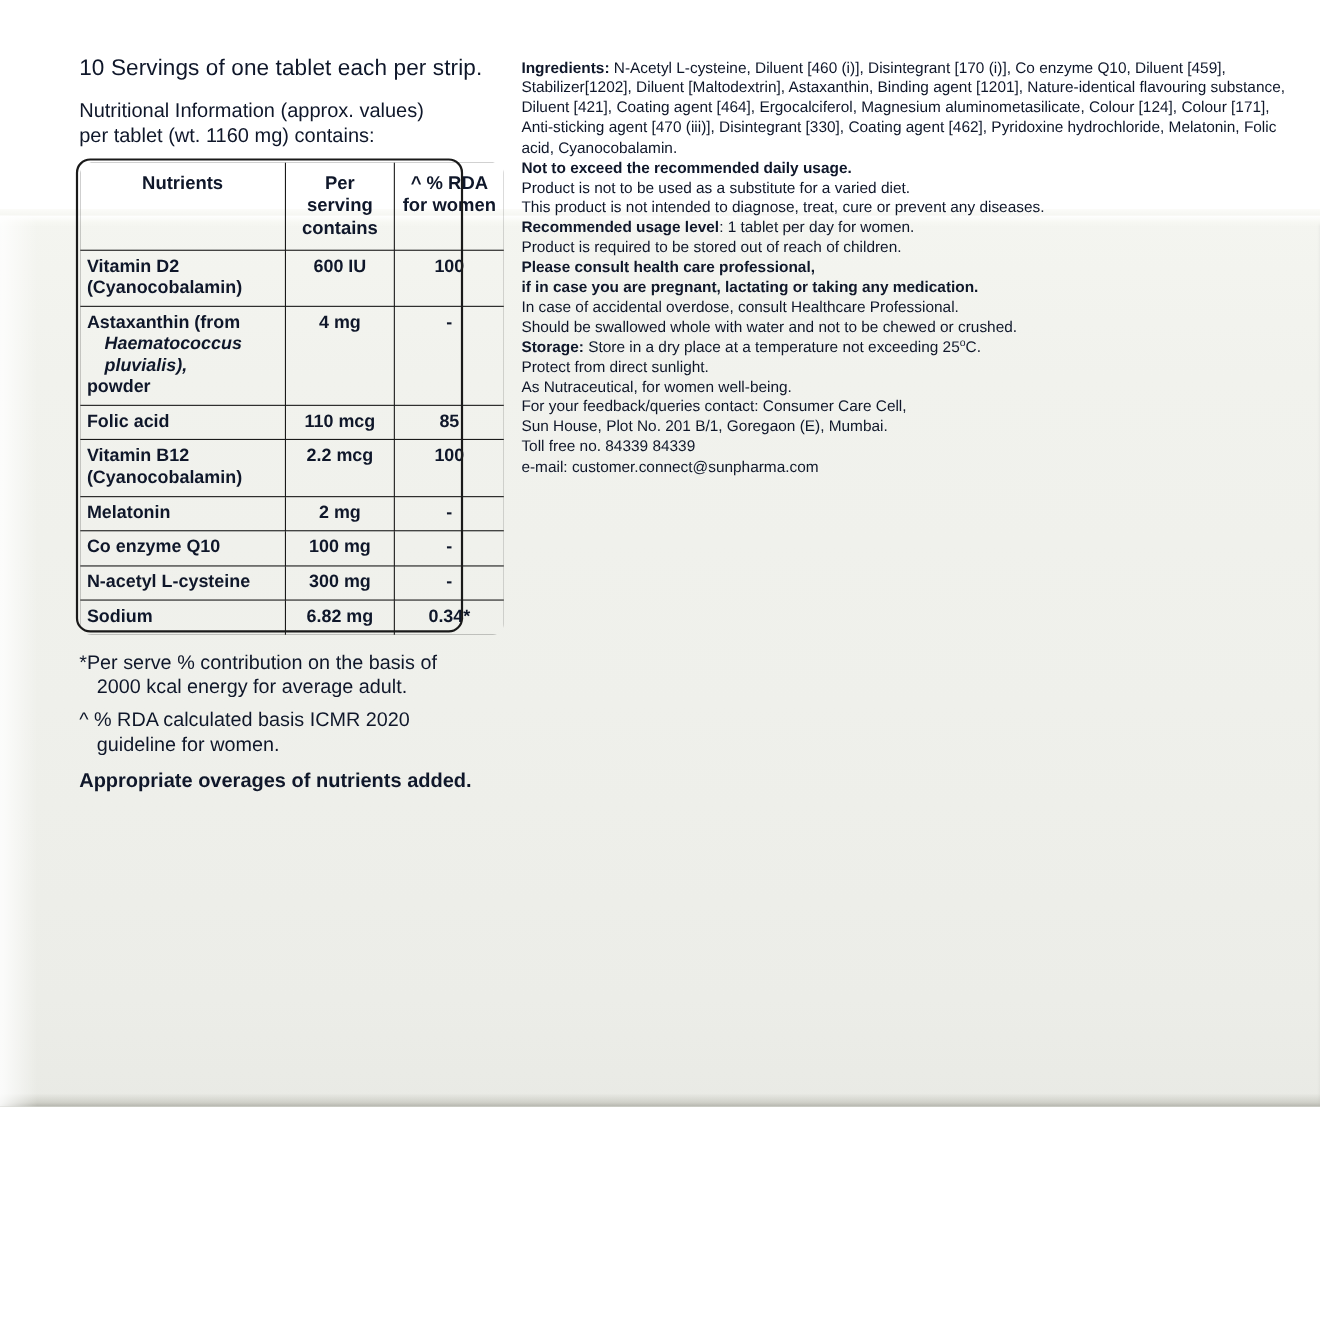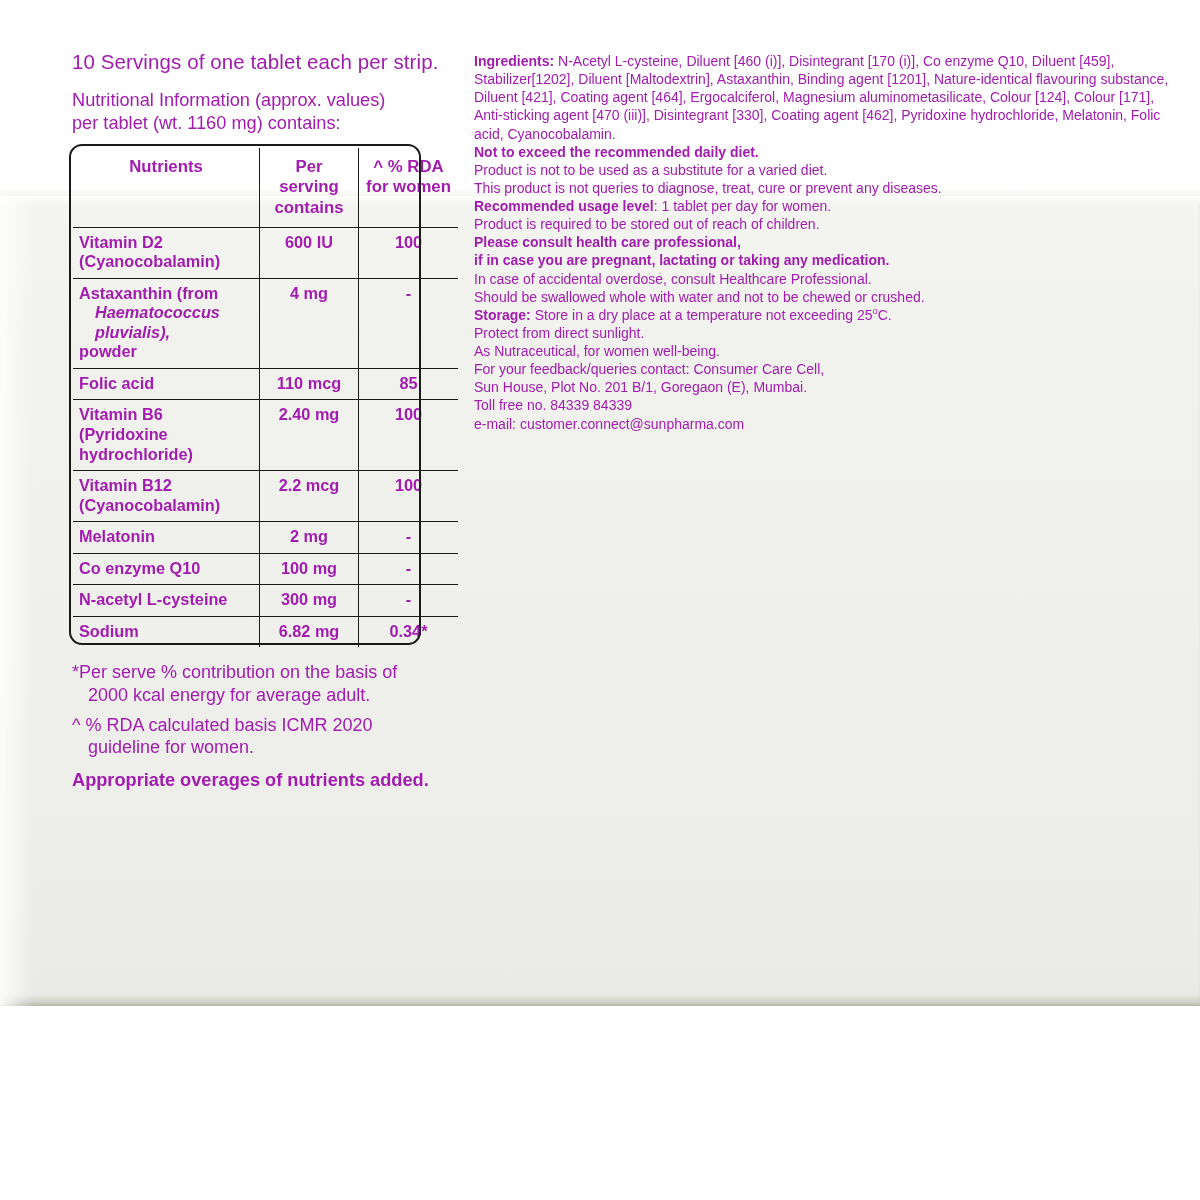--- a/index.html
+++ b/index.html
@@ -31,21 +31,21 @@
     position:absolute;left:0;top:190px;width:1200px;height:8px;
     background:linear-gradient(180deg,#fbfbf8 0%,#f2f3ee 100%);
     opacity:.9;
   }
   #leftfold{
     position:absolute;left:0;top:196px;width:34px;height:810px;
     background:linear-gradient(90deg,rgba(255,255,255,.85) 0%,rgba(255,255,255,0) 100%);
     pointer-events:none;
   }
 
-  .content{position:absolute;inset:0;color:#a21caf;}
+  .content{position:absolute;inset:0;color:#0f172a;}
 
   
   #leftcol{
     position:absolute; left:72px; top:50px; width:372px;
   }
   .servings{
     font-size:20.5px; line-height:1.2; letter-spacing:.1px; margin:0 0 14px 0;
   }
   .nutinfo{
     font-size:18.2px; line-height:1.28; margin:0 0 12px 0;
@@ -157,28 +157,20 @@
             </td>
             <td class="col-per c">4 mg</td>
             <td class="col-rda c">-</td>
           </tr>
           <tr>
             <td class="col-nut">
               <div>Folic acid</div>
             </td>
             <td class="col-per c">110 mcg</td>
             <td class="col-rda c">85</td>
-          </tr>
-          <tr>
-            <td class="col-nut">
-              <div>Vitamin B6</div>
-              <div>(Pyridoxine hydrochloride)</div>
-            </td>
-            <td class="col-per c">2.40 mg</td>
-            <td class="col-rda c">100</td>
           </tr>
           <tr>
             <td class="col-nut">
               <div>Vitamin B12</div>
               <div>(Cyanocobalamin)</div>
             </td>
             <td class="col-per c">2.2 mcg</td>
             <td class="col-rda c">100</td>
           </tr>
           <tr>
@@ -223,23 +215,23 @@
         <div class="ln ind">guideline for women.</div>
       </div>
       <div class="approp">Appropriate overages of nutrients added.</div>
     </div>
   </div>
 
   <div id="rightcol">
 
     <p class="ingredients"><span class="b">Ingredients:</span><span> N-Acetyl L-cysteine, Diluent [460 (i)], Disintegrant [170 (i)], Co enzyme Q10, Diluent [459], Stabilizer[1202], Diluent [Maltodextrin], Astaxanthin, Binding agent [1201], Nature-identical flavouring substance, Diluent [421], Coating agent [464], Ergocalciferol, Magnesium aluminometasilicate, Colour [124], Colour [171], Anti-sticking agent [470 (iii)], Disintegrant [330], Coating agent [462], Pyridoxine hydrochloride, Melatonin, Folic acid, Cyanocobalamin.</span></p>
 
-    <p class="bold-line">Not to exceed the recommended daily diet.</p>
+    <p class="bold-line">Not to exceed the recommended daily usage.</p>
     <p>Product is not to be used as a substitute for a varied diet.</p>
-    <p>This product is not queries to diagnose, treat, cure or prevent any diseases.</p>
+    <p>This product is not intended to diagnose, treat, cure or prevent any diseases.</p>
     <p><span class="b">Recommended usage level</span><span>: 1 tablet per day for women.</span></p>
     <p>Product is required to be stored out of reach of children.</p>
     <p class="bold-line">Please consult health care professional,</p>
     <p class="bold-line">if in case you are pregnant, lactating or taking any medication.</p>
     <p>In case of accidental overdose, consult Healthcare Professional.</p>
     <p>Should be swallowed whole with water and not to be chewed or crushed.</p>
     <p><span class="b">Storage:</span><span> Store in a dry place at a temperature not exceeding 25</span><span class="sup">o</span><span>C.</span></p>
     <p>Protect from direct sunlight.</p>
     <p>As Nutraceutical, for women well-being.</p>
     <p>For your feedback/queries contact: Consumer Care Cell,</p>

